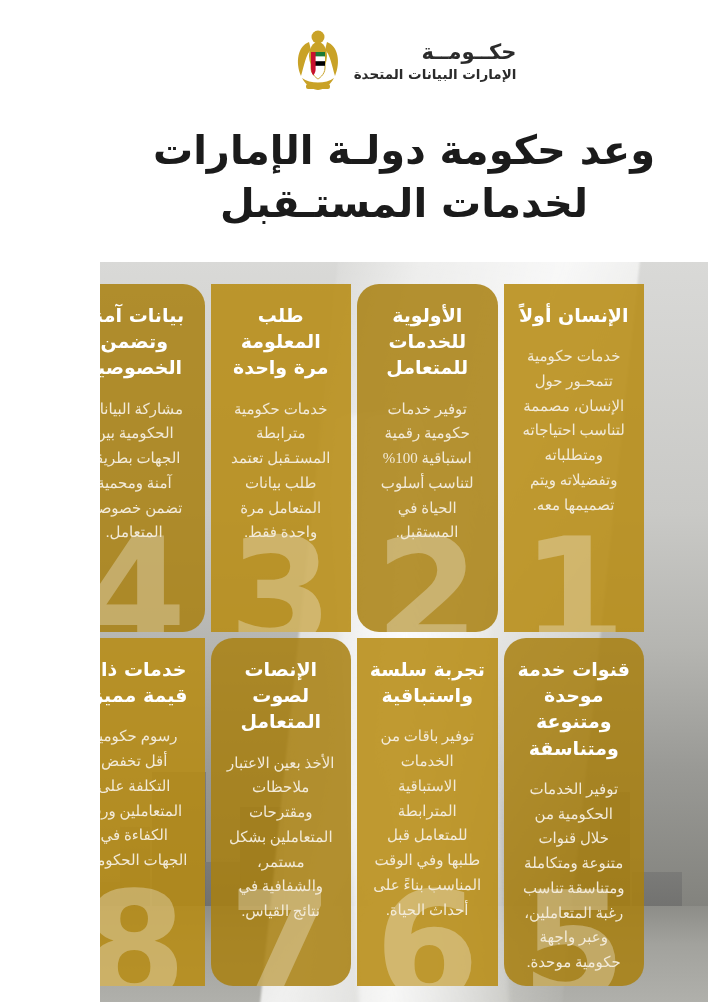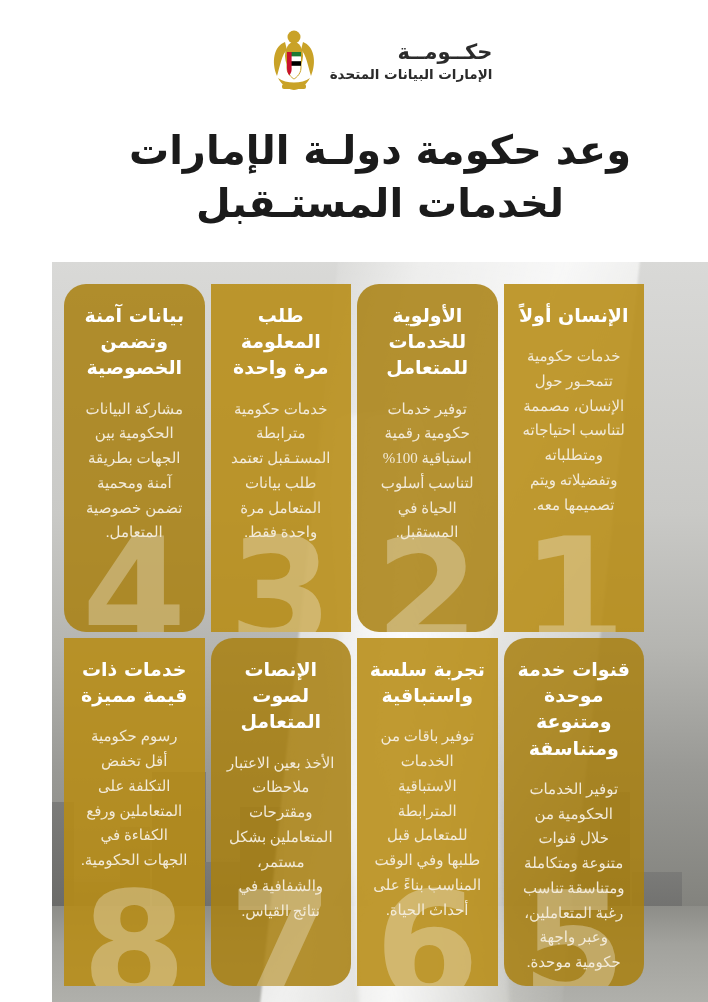--- a/index.html
+++ b/index.html
@@ -5,21 +5,21 @@
   html, body {
     margin: 0;
     padding: 0;
     background: #ffffff;
   }
   body {
     font-family: "DejaVu Sans", "Liberation Sans", sans-serif;
   }
   .page {
     position: relative;
-    width: 656px;
+    width: 608px;
     height: 1002px;
     overflow: hidden;
     background: #ffffff;
   }
 
   
   .header {
     position: relative;
     height: 262px;
     background: #ffffff;

